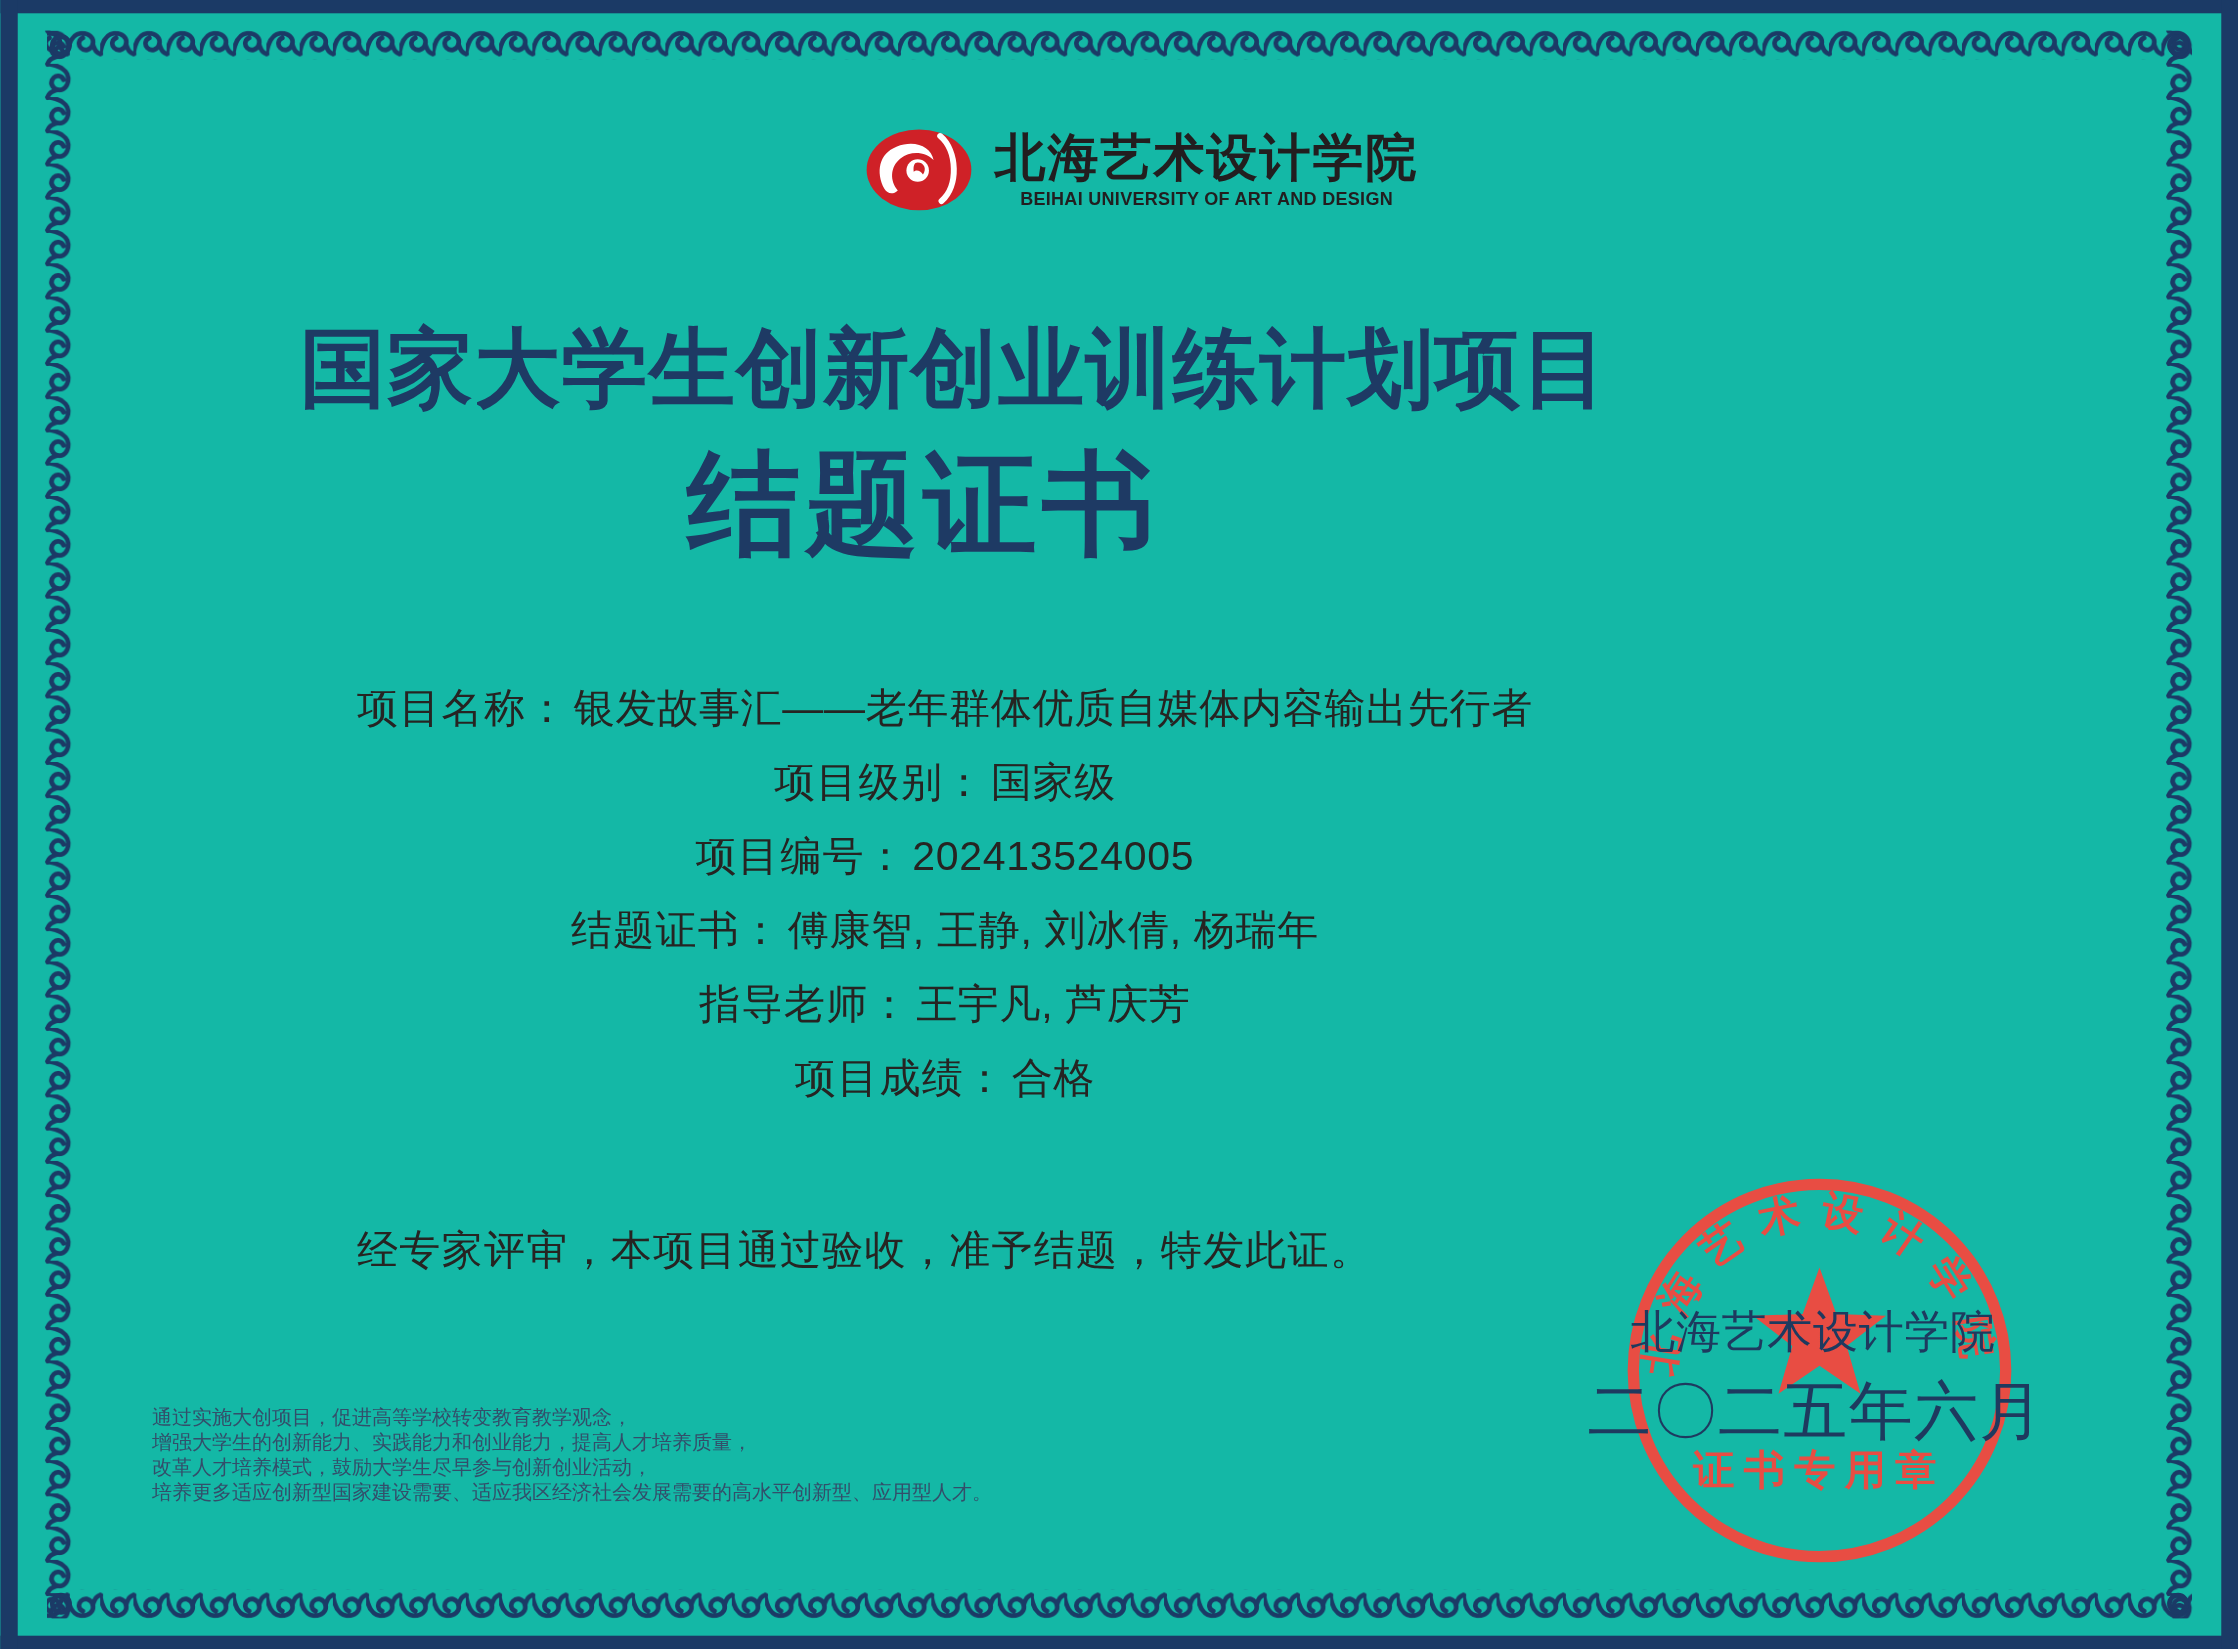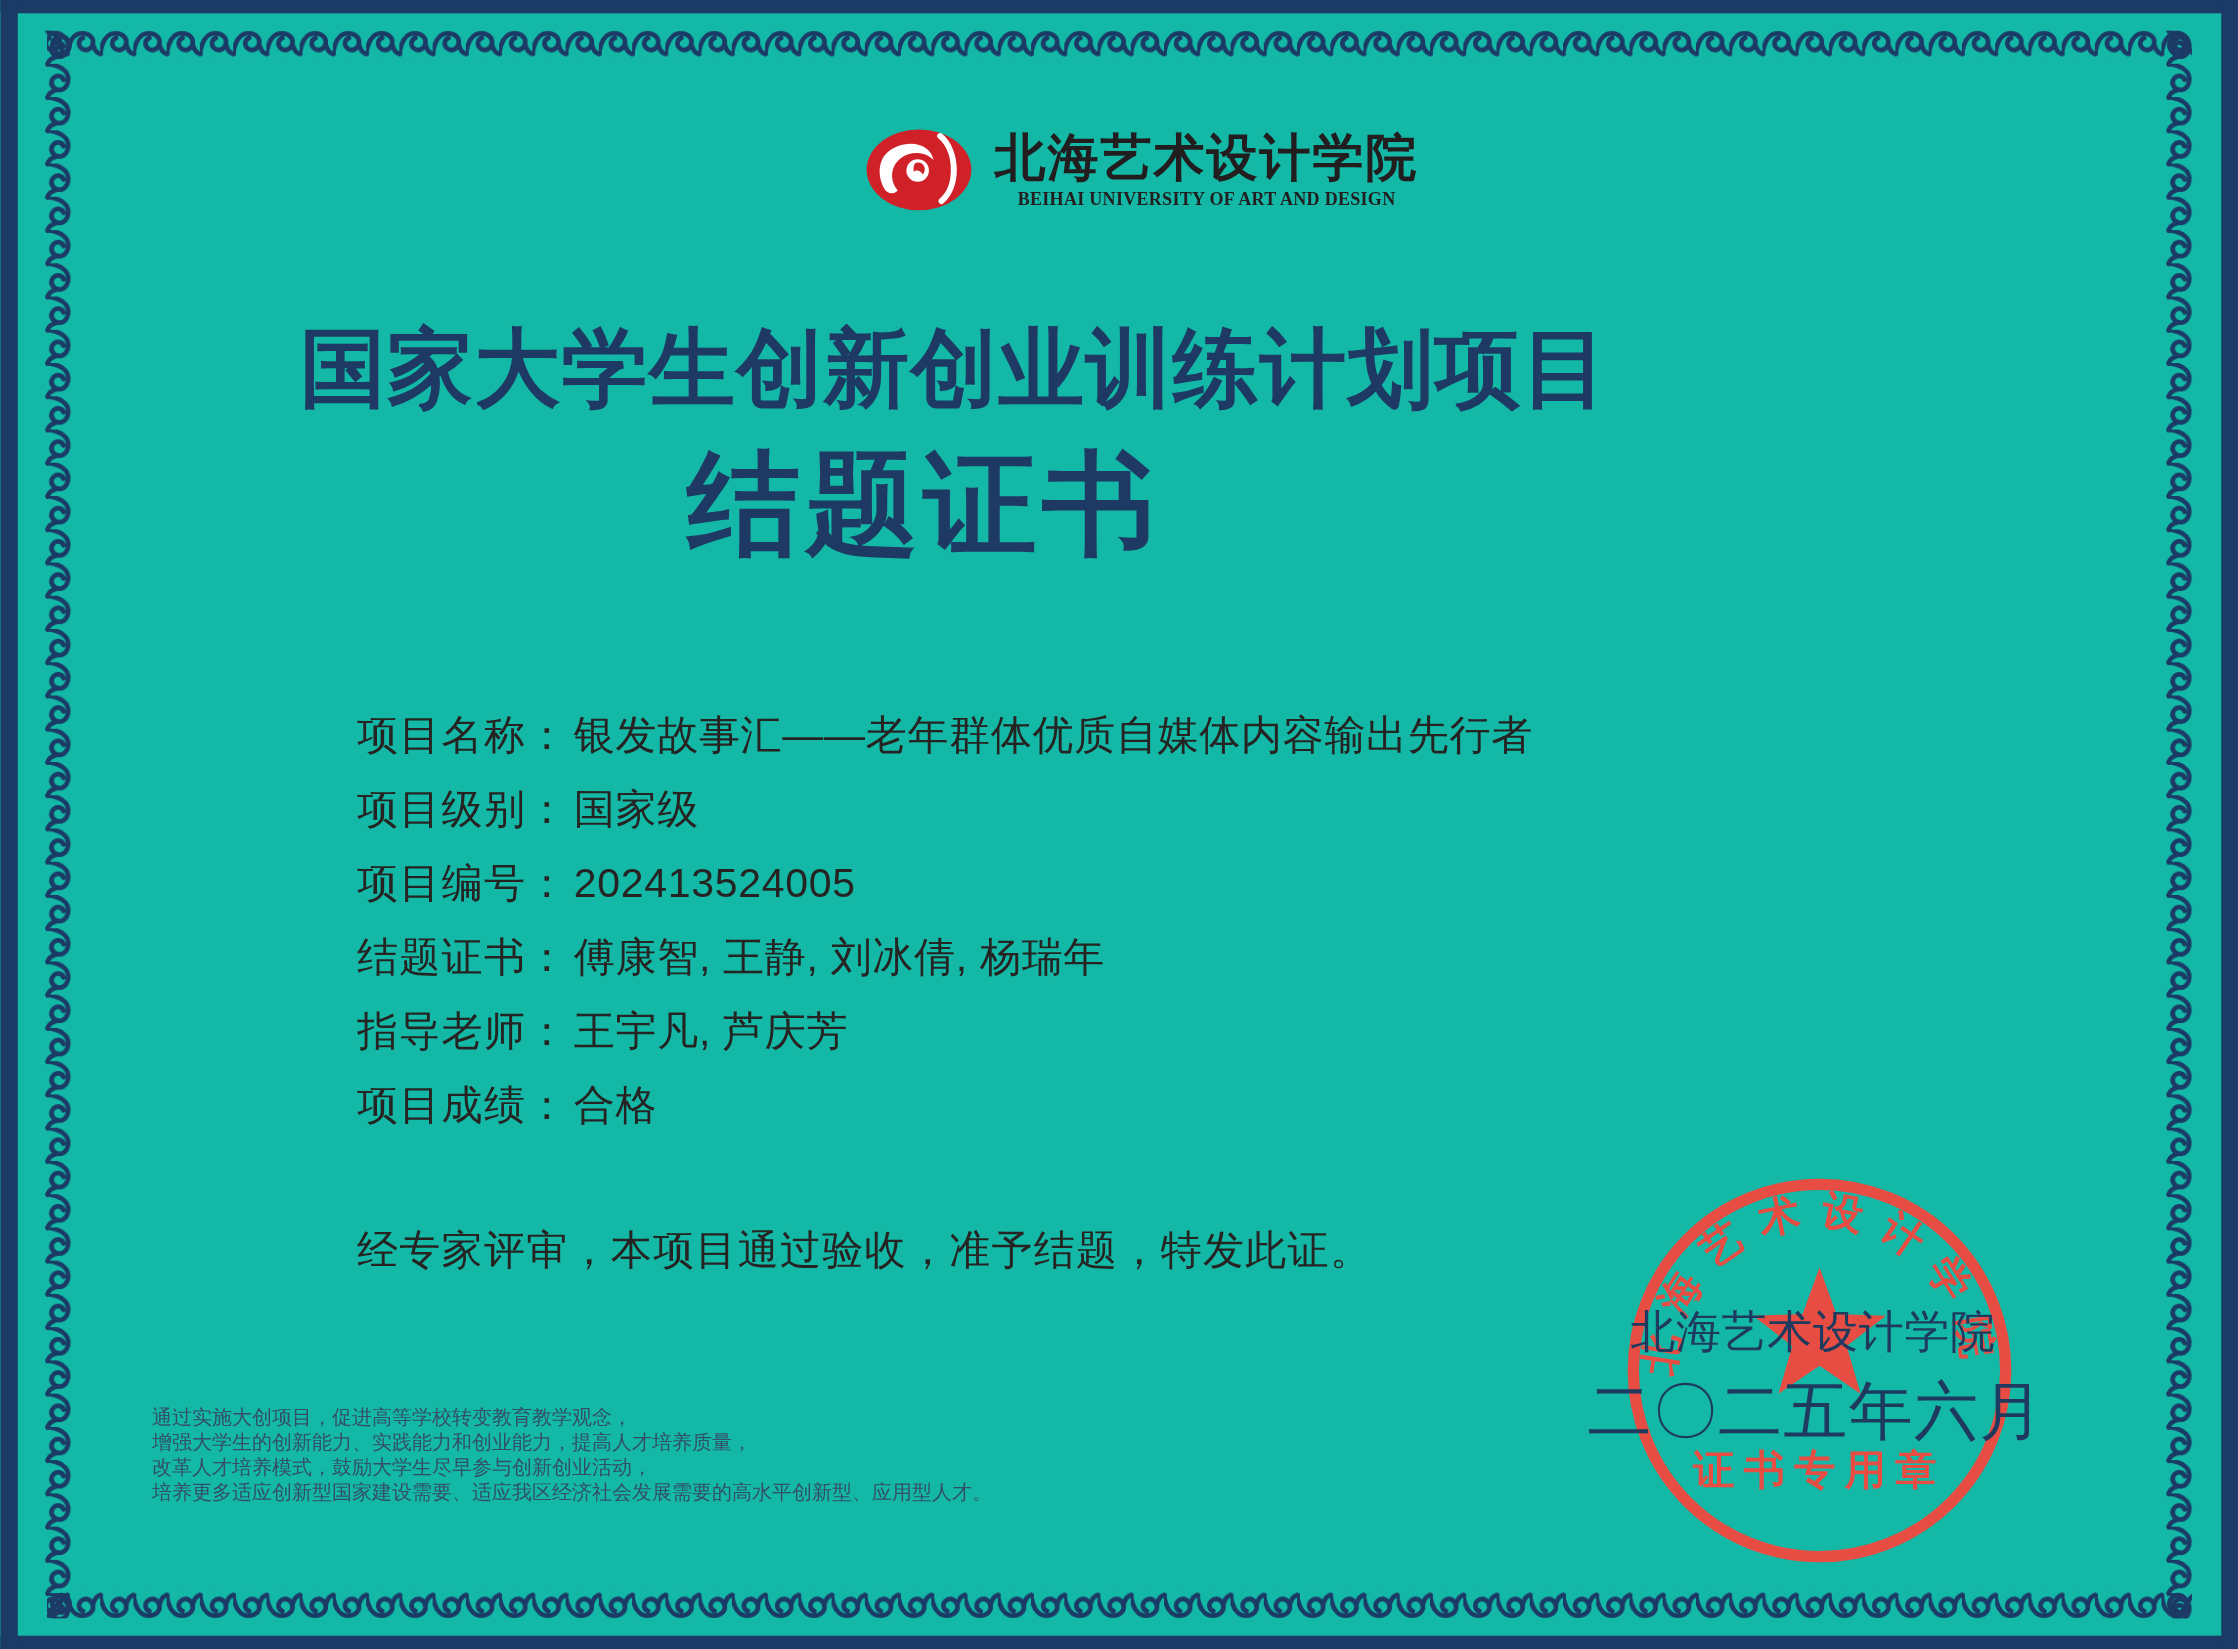--- a/index.html
+++ b/index.html
@@ -5,31 +5,31 @@
   html,body{margin:0;padding:0;background:#ffffff;}
   body{width:2239px;height:1649px;overflow:hidden;font-family:"Liberation Sans",sans-serif;}
   .cert{position:relative;width:2239px;height:1649px;background:#14b8a6;}
   .deco{position:absolute;left:0;top:0;pointer-events:none;}
 
   .logo{position:absolute;left:862px;top:128px;display:flex;align-items:flex-start;}
   .logo-swirl{display:block;}
   .logo-text{margin-left:18.6px;display:flex;flex-direction:column;align-items:center;}
   .logo-cn{font-family:"Liberation Serif",serif;font-weight:700;font-size:51px;line-height:61px;
            color:#221e1f;letter-spacing:2px;white-space:nowrap;}
-  .logo-en{font-family:Liberation Serif, serif;font-weight:700;font-size:18px;line-height:20px;
+  .logo-en{font-family:Liberation Sans, sans-serif;font-weight:700;font-size:18px;line-height:20px;
            color:#221e1f;letter-spacing:0.3px;white-space:nowrap;}
 
   .title1{position:absolute;left:0;top:324px;width:1909px;margin:0;text-align:center;
           font-family:"Liberation Serif",serif;font-weight:700;font-size:86px;line-height:90px;
           color:#1e3a64;letter-spacing:1.3px;white-space:nowrap;}
   .title2{position:absolute;left:0;top:440px;width:1847px;margin:0;text-align:center;
           font-family:"Liberation Serif",serif;font-weight:700;font-size:113px;line-height:130px;
           color:#1e3a64;letter-spacing:5.3px;white-space:nowrap;}
 
-  .fields{position:absolute;left:357px;top:698px;}
+  .fields{position:absolute;left:357px;top:671px;text-align:center;}
   .field-row{line-height:74px;font-size:41px;color:#262422;white-space:nowrap;}
   .field-label{letter-spacing:1.3px;}
   .field-value{margin-left:5.3px;letter-spacing:0.7px;}
 
   .statement{position:absolute;left:357px;top:1213px;line-height:74px;font-size:41px;
              color:#262422;white-space:nowrap;letter-spacing:1.3px;}
 
   .footnote{position:absolute;left:152px;top:1405px;font-family:"Liberation Serif",serif;
             font-size:20px;line-height:25px;color:#334e6a;}
   .footnote div{white-space:nowrap;}

